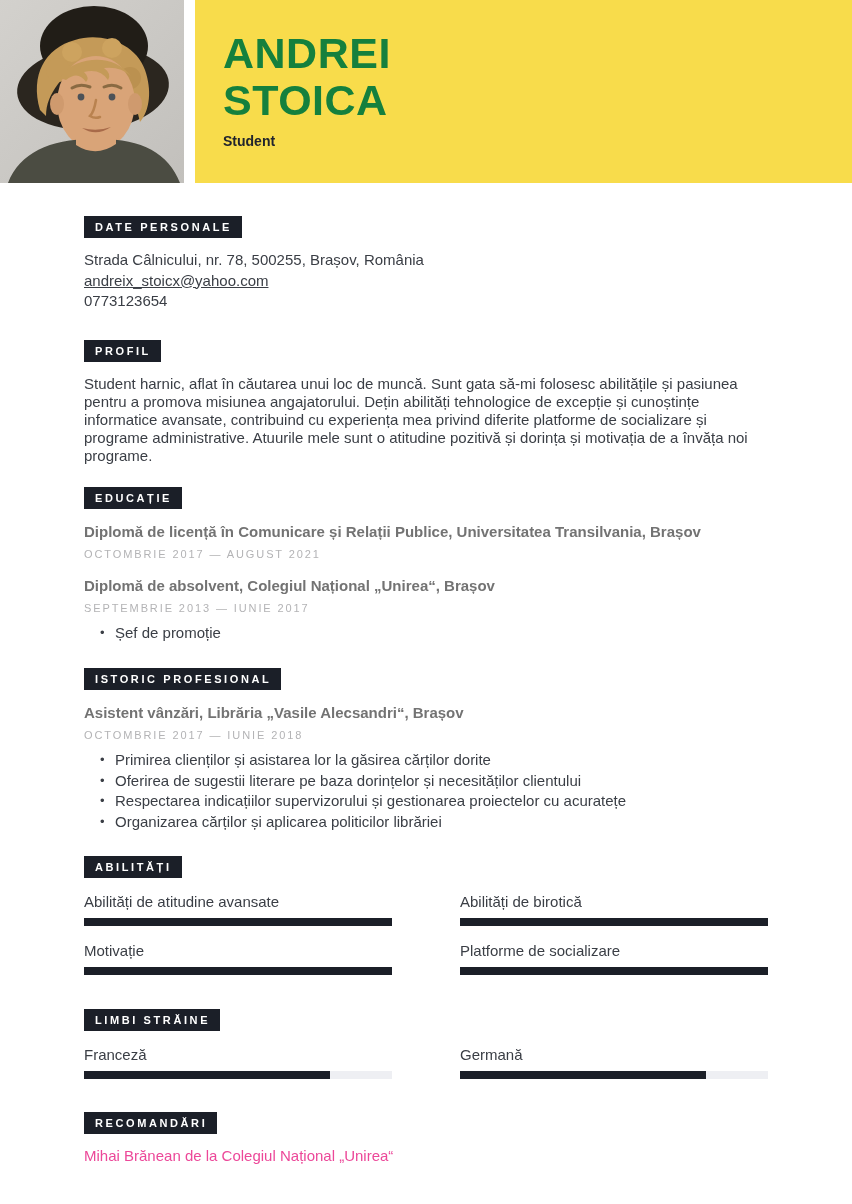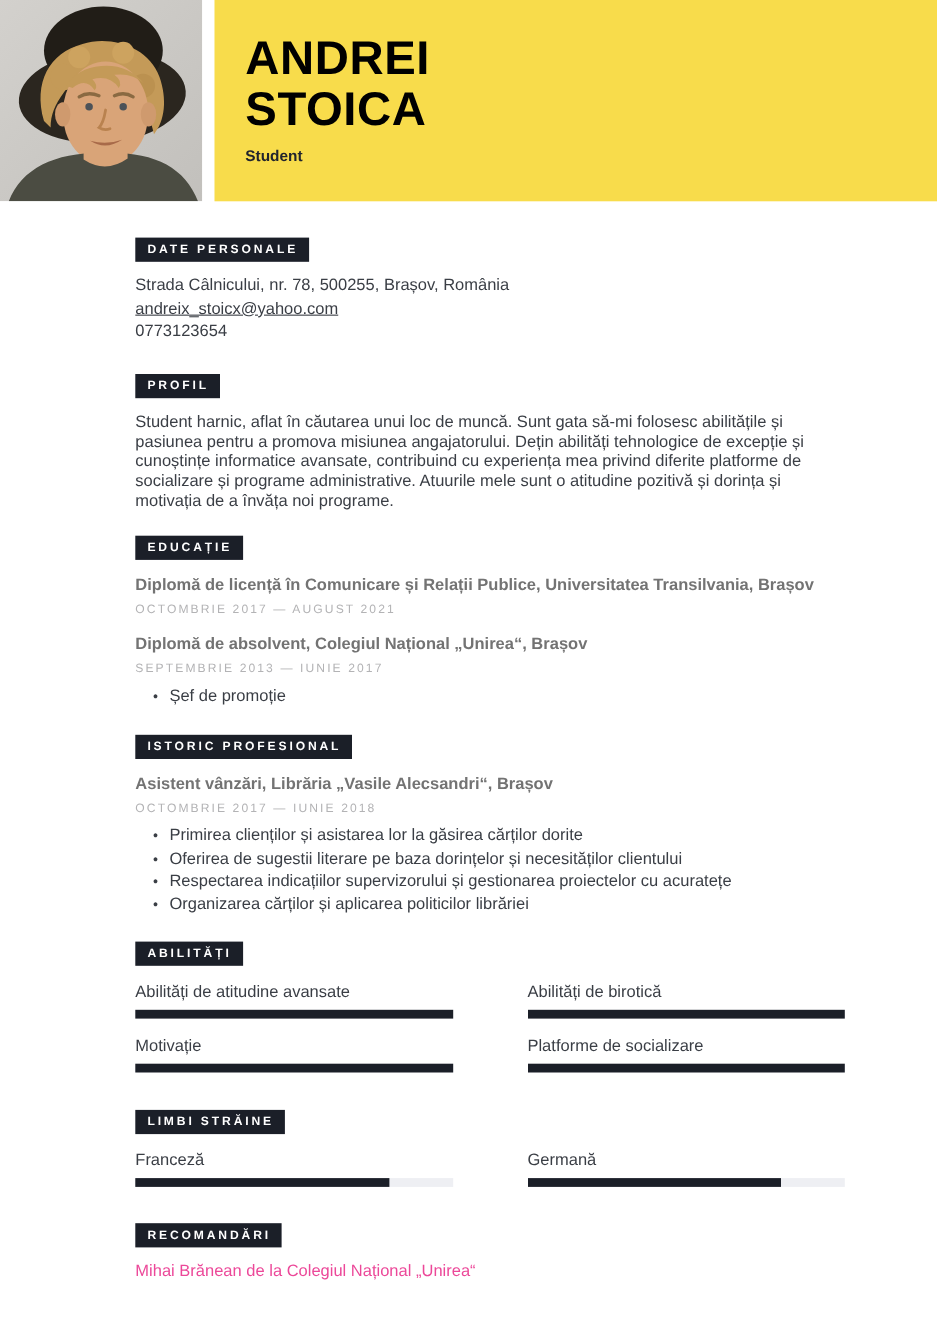--- a/index.html
+++ b/index.html
@@ -12,26 +12,26 @@
     overflow:hidden;
   }
   
   .header { display:flex; height:183px; }
   .photo-wrap { width:184px; height:183px; flex:none; overflow:hidden; }
   .photo-wrap svg { display:block; }
   .header-gap { width:11px; flex:none; background:#ffffff; }
   .banner { flex:1; background:#f8dc4b; padding:30px 0 0 28px; }
   .name {
     font-size:43px; line-height:47px; font-weight:700;
-    color:#000000; letter-spacing:0.5px;
+    color:#15803d; letter-spacing:0.5px;
   }
   .subtitle { font-size:14px; font-weight:700; color:#21242d; margin-top:9px; }
 
   
-  .content { padding:33px 84px 0 84px;margin-left:39px; }
+  .content { padding:33px 84px 0 84px; }
   section { margin-bottom:28px; }
   .badge {
     display:inline-block; background:#1b1f28; color:#ffffff;
     font-size:11px; font-weight:700; letter-spacing:2.6px;
     padding:5px 10px 5px 11px; text-transform:uppercase;
   }
   .contact-block { margin-top:12px; }
   .contact-line { font-size:15px; line-height:20.5px; color:#3a3e45; }
   .contact-line a { color:#3a3e45; text-decoration:underline; }
 

